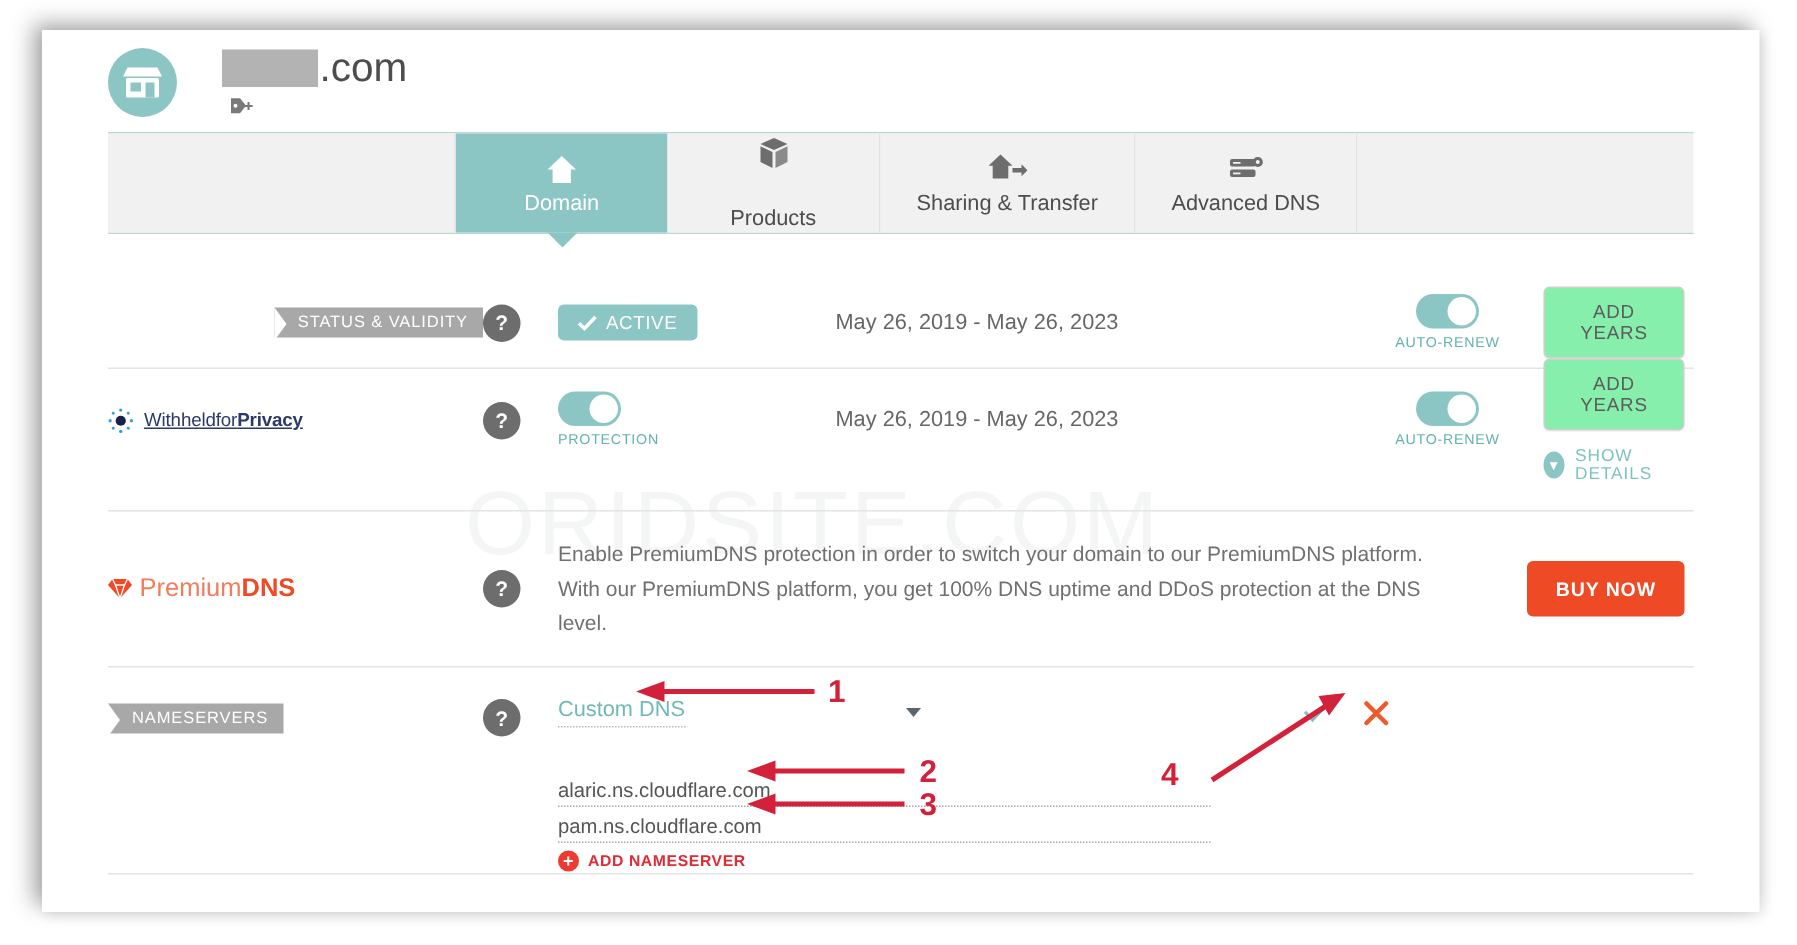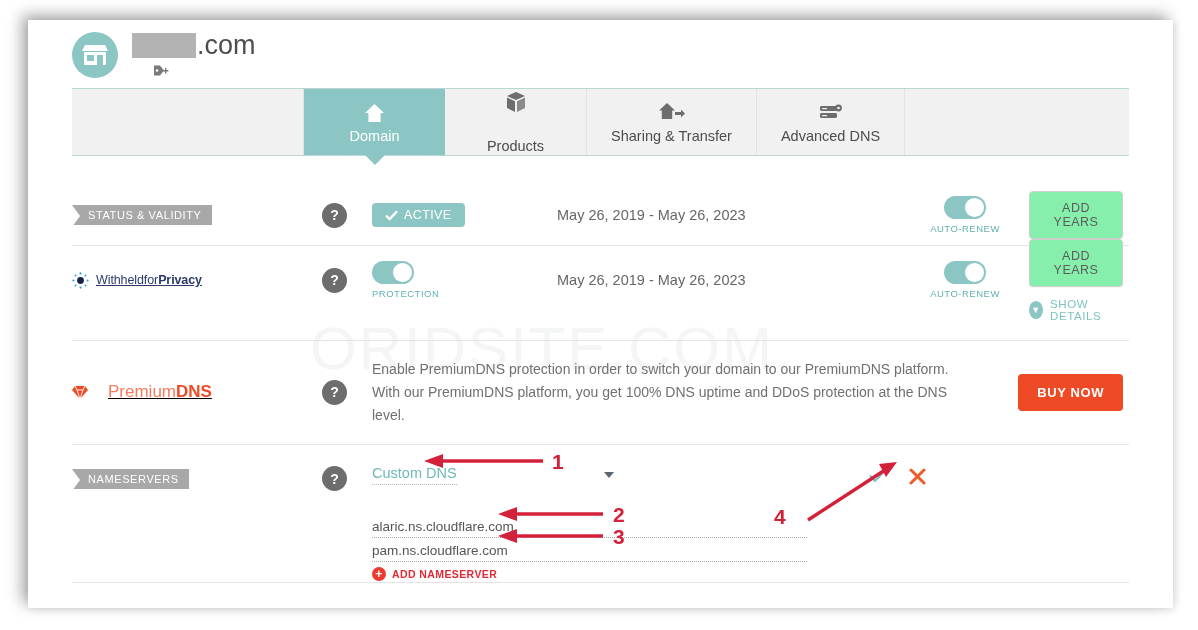--- a/index.html
+++ b/index.html
@@ -60,20 +60,21 @@
   }
   .domain-block { margin-left: 14px; }
   .domain-title {
     font-size: 27px;
     color: #4d4d4d;
     font-weight: 400;
     line-height: 34px;
     display: flex;
     align-items: center;
     white-space: nowrap;
+    margin-left: 16px;
   }
   .redacted {
     display: inline-block;
     width: 64px; height: 25px;
     background: #b3b3b3;
     vertical-align: middle;
     margin-right: 1px;
   }
   .tag-icon {
     margin-left: 22px;
@@ -268,23 +269,22 @@
     color: #2b3a6b;
     font-weight: bold;
     letter-spacing: -0.1px;
     text-decoration: underline;
   }
   .wfp-text .light { font-weight: 400; }
 
   .pdns-logo {
     display: flex;
     align-items: center;
-    gap: 20px;
+    gap: 5px;
     font-size: 17px;
-    text-decoration: underline;
   }
   .pdns-light { color: #f47b5b; }
   .pdns-bold { color: #ef4a26; font-weight: bold; }
 
   .pdns-copy {
     font-size: 14px;
     color: #707070;
     line-height: 23px;
   }
 
@@ -437,21 +437,21 @@
               <circle cx="19.5" cy="4" r="1.3" fill="#f1f1f1"></circle>
             </svg>
           </div>
           <div class="tab-label">Advanced DNS</div>
         </div>
 
         <div class="tab tab-end"></div>
       </div>
 
       <div class="row" style="top:166px; height:58px; display:flex; align-items:center;">
-        <div style="width:250px;">
+        <div style="width:250px;text-align:right;">
           <span class="ribbon">STATUS &amp; VALIDITY</span>
         </div>
         <div style="width:50px;">
           <div class="qmark">?</div>
         </div>
         <div style="width:185px;">
           <span class="badge-active">
             <svg width="13" height="11" viewBox="0 0 13 11" fill="none" stroke="#ffffff" stroke-width="2.4">
                 <path d="M1 5.5 L4.6 9 L12 1.4"></path>
               </svg>

